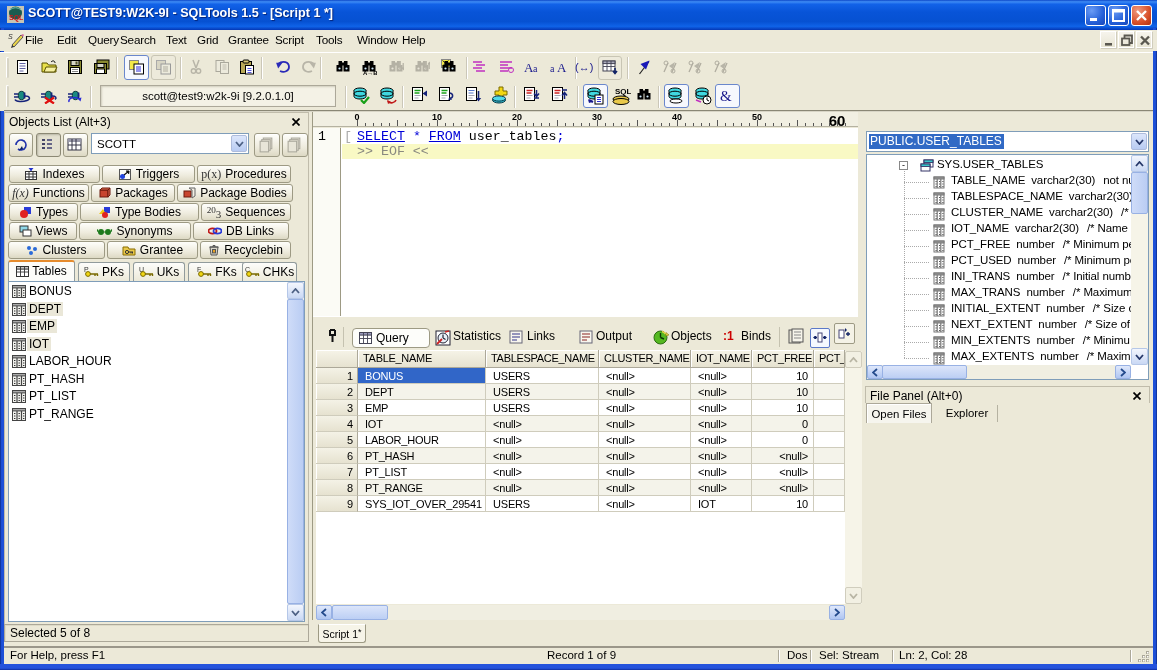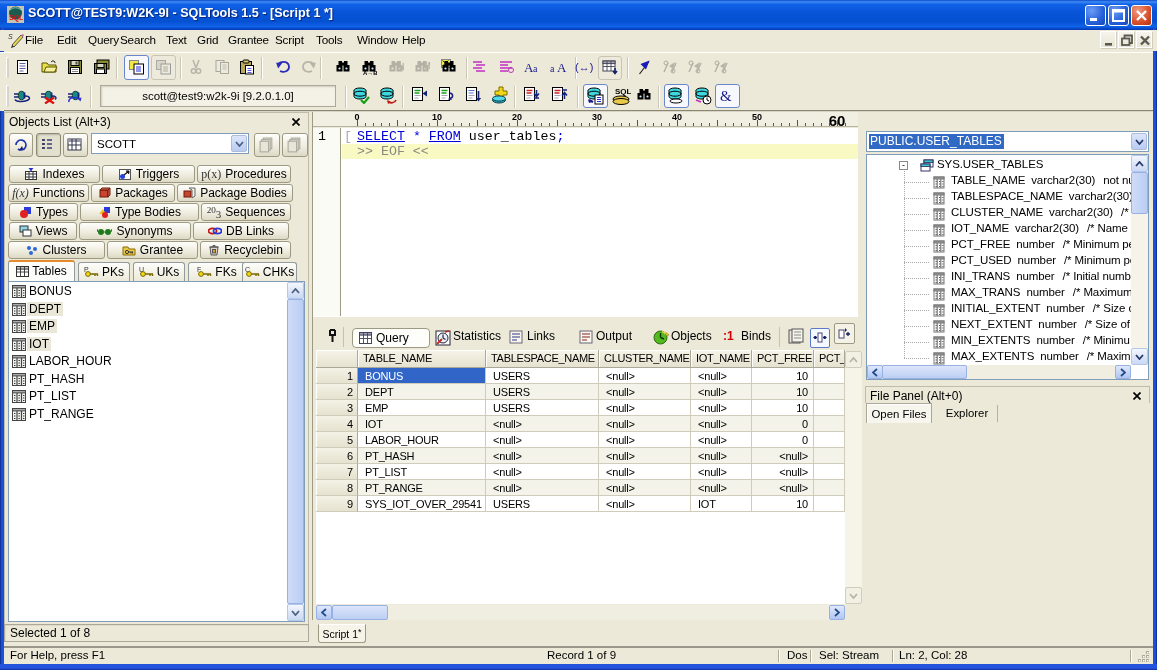--- a/index.html
+++ b/index.html
@@ -631,21 +631,21 @@
           </svg>
         </div>
    <div class="sthumb" style="top:17px;height:305px"></div>
    <div class="sbtn" style="bottom:0">
           <svg width="9" height="6" viewBox="0 0 9 6">
             <path d="M1 1l3.5 4L8 1" fill="none" stroke="#4d6185" stroke-width="1.8"></path>
           </svg>
         </div>
   </div>
  </div>
- <div class="abs" style="left:0;top:512px;width:305px;height:18px;background:#ece9d8;border:1px solid #aca899;box-shadow:inset 1px 1px 0 #dedbc8;font-size:12px;padding:1px 0 0 5px">Selected 1 of 8</div>
+ <div class="abs" style="left:0;top:512px;width:305px;height:18px;background:#ece9d8;border:1px solid #aca899;box-shadow:inset 1px 1px 0 #dedbc8;font-size:12px;padding:1px 0 0 5px">Selected 5 of 8</div>
 </div>
 
 <div class="abs" id="center" style="left:312px;top:112px;width:546px;height:532px">
  <div class="abs" style="left:0;top:0;width:1px;height:508px;background:#9d9a84"></div>
 
  <div class="abs" id="ruler" style="left:1px;top:0;width:545px;height:15px;background:#f1efe2;border-bottom:1px solid #b5b2a1">
   <div class="abs" style="left:34px;top:0;width:20px;text-align:center;font-size:9px;font-weight:bold">0</div>
 <div class="abs" style="left:114px;top:0;width:20px;text-align:center;font-size:9px;font-weight:bold">10</div>
 <div class="abs" style="left:194px;top:0;width:20px;text-align:center;font-size:9px;font-weight:bold">20</div>
 <div class="abs" style="left:274px;top:0;width:20px;text-align:center;font-size:9px;font-weight:bold">30</div>

